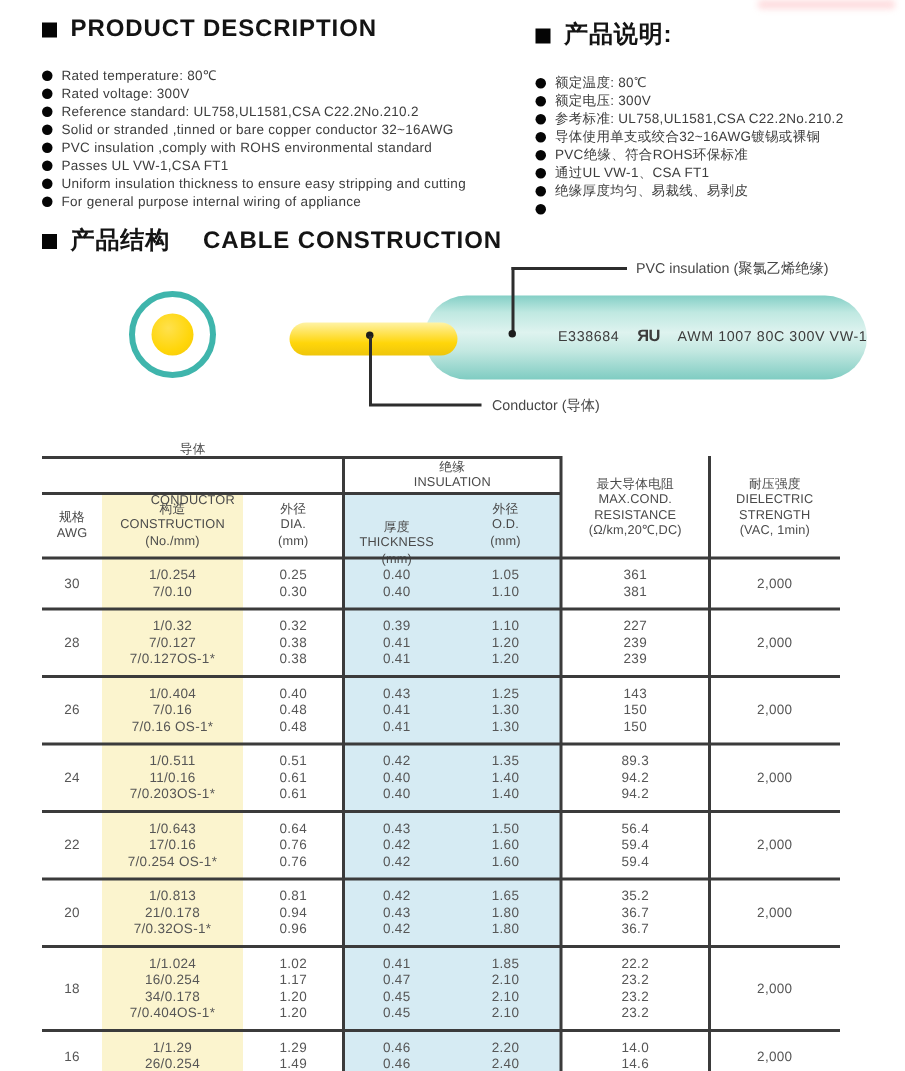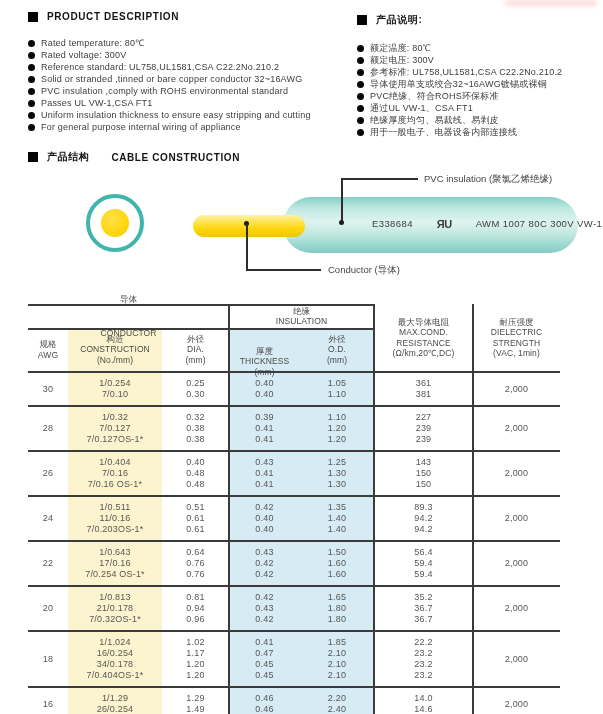--- a/index.html
+++ b/index.html
@@ -2,21 +2,21 @@
 <html><head>
 <meta charset="utf-8">
 <style>
   html,body { margin:0; padding:0; }
   body {
     width:603px; height:714px; overflow:hidden; position:relative;
     background:#ffffff; font-family:"Liberation Sans", sans-serif;
     -webkit-font-smoothing:antialiased;
   }
   
-  .h2 { display:flex; align-items:center; font-size:10px; font-weight:bold;
+  .h2 { display:flex; align-items:center; font-size:16px; font-weight:bold;
         color:#141414; letter-spacing:0.6px; white-space:nowrap; }
   .sq { display:inline-block; width:10px; height:10px; background:#050505; margin-right:9px; flex:none; }
   .h2 .gap { display:inline-block; width:22px; }
 
   
   .bullets { list-style:none; margin:15px 0 0 0; padding:0; }
   .bullets li { display:flex; align-items:flex-start; font-size:9px; color:#3d3d3d;
                 line-height:12px; letter-spacing:0.2px; }
   .dot { width:7px; height:7px; border-radius:50%; background:#050505; flex:none;
          margin:2.5px 6px 0 0; }
@@ -33,21 +33,21 @@
   .diagram { position:absolute; left:0; top:165px; width:603px; height:138px; }
   .xsec { position:absolute; left:86px; top:29px; width:50px; height:50px;
           border:4px solid #3FB5AC; border-radius:50%; background:#fff;
           display:flex; align-items:center; justify-content:center; }
   .core { width:28px; height:28px; border-radius:50%;
           background:radial-gradient(circle at 40% 35%, #ffe14d 0%, #ffd60a 60%, #f4c708 100%); }
   .capsule { position:absolute; left:283px; top:32px; width:295px; height:56px; border-radius:28px;
           background:linear-gradient(180deg,#84cfc6 0%,#bfe8e1 20%,#def3ef 44%,#c3e8e1 66%,#7fccc2 100%); }
   .rod { position:absolute; left:193px; top:50px; width:112px; height:22px; border-radius:11px;
           background:linear-gradient(180deg,#fff3a6 0%,#ffe55e 28%,#ffd60a 62%,#eec50b 100%); }
-  .cable-print { position:absolute; left:372px; top:53px; display:flex; gap:24px; align-items:flex-start;
+  .cable-print { position:absolute; left:372px; top:53px; display:flex; gap:12px; align-items:center;
           font-size:9.5px; color:#3c3c3c; letter-spacing:0.4px; white-space:nowrap; }
   .ulmark { font-weight:bold; font-size:11px; letter-spacing:-0.5px; }
   .lead { position:absolute; background:#2d2d2d; }
   .ldot { position:absolute; width:5px; height:5px; border-radius:50%; background:#1c1c1c; }
   .dlabel { position:absolute; font-size:9.5px; color:#474747; white-space:nowrap; }
 
   .pvc-h  { left:341px; top:13px; width:77px; height:1.5px; }
   .pvc-v  { left:341px; top:13px; width:1.5px; height:44px; }
   .pvc-d  { left:339px; top:55px; }
   .pvc-l  { left:424px; top:8px; }
@@ -163,21 +163,20 @@
       <li>
         <span class="dot"></span>
         <span>通过UL VW-1、CSA FT1</span>
       </li>
       <li>
         <span class="dot"></span>
         <span>绝缘厚度均匀、易裁线、易剥皮</span>
       </li>
       <li>
         <span class="dot"></span>
-        <span>用于一般电子、电器设备内部连接线</span>
       </li>
     </ul>
 </div>
 
 <div class="sec2 h2">
   <span class="sq"></span>
   <span>产品结构</span>
   <span class="gap"></span>
   <span>CABLE  CONSTRUCTION</span>
 </div>

